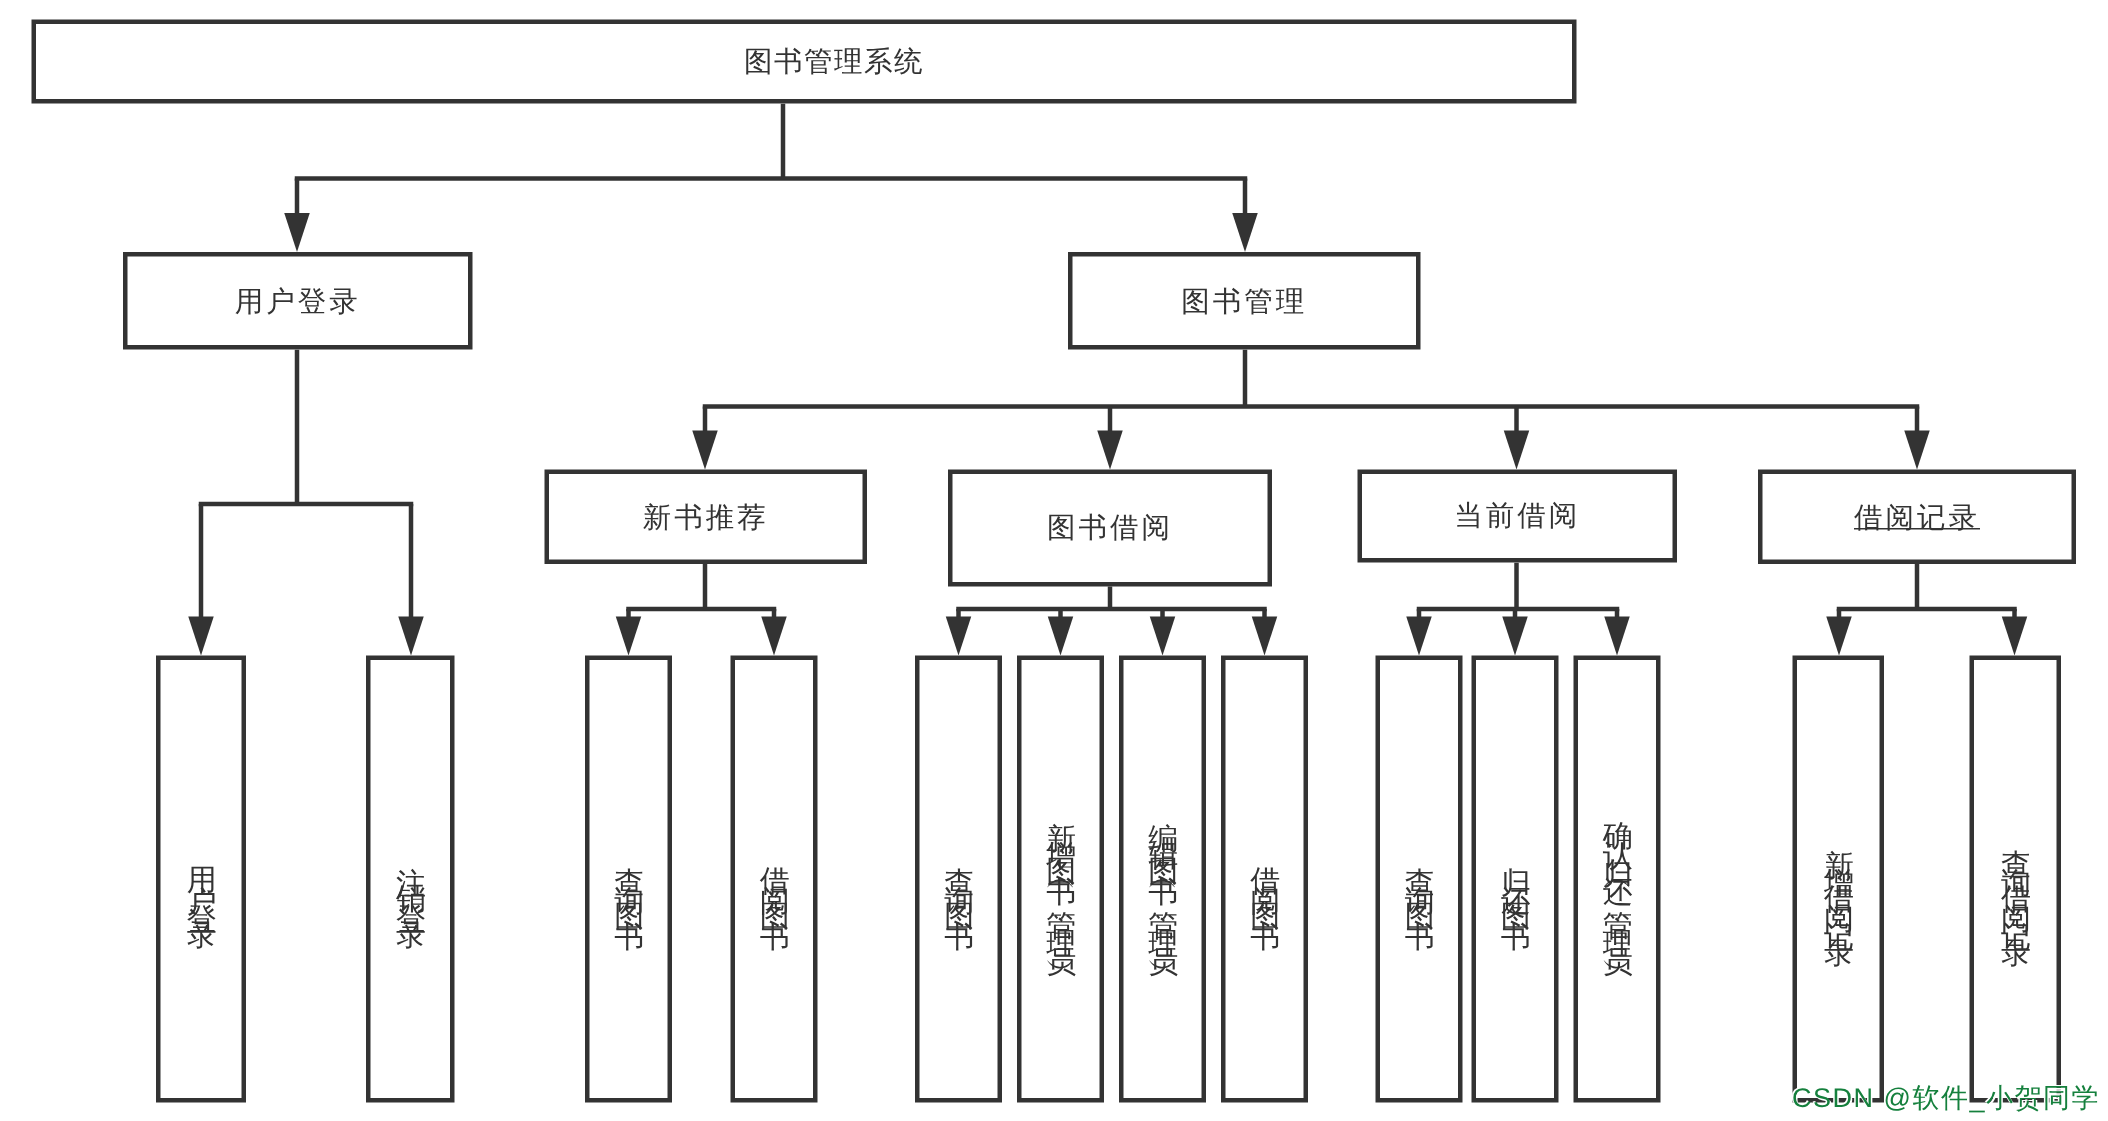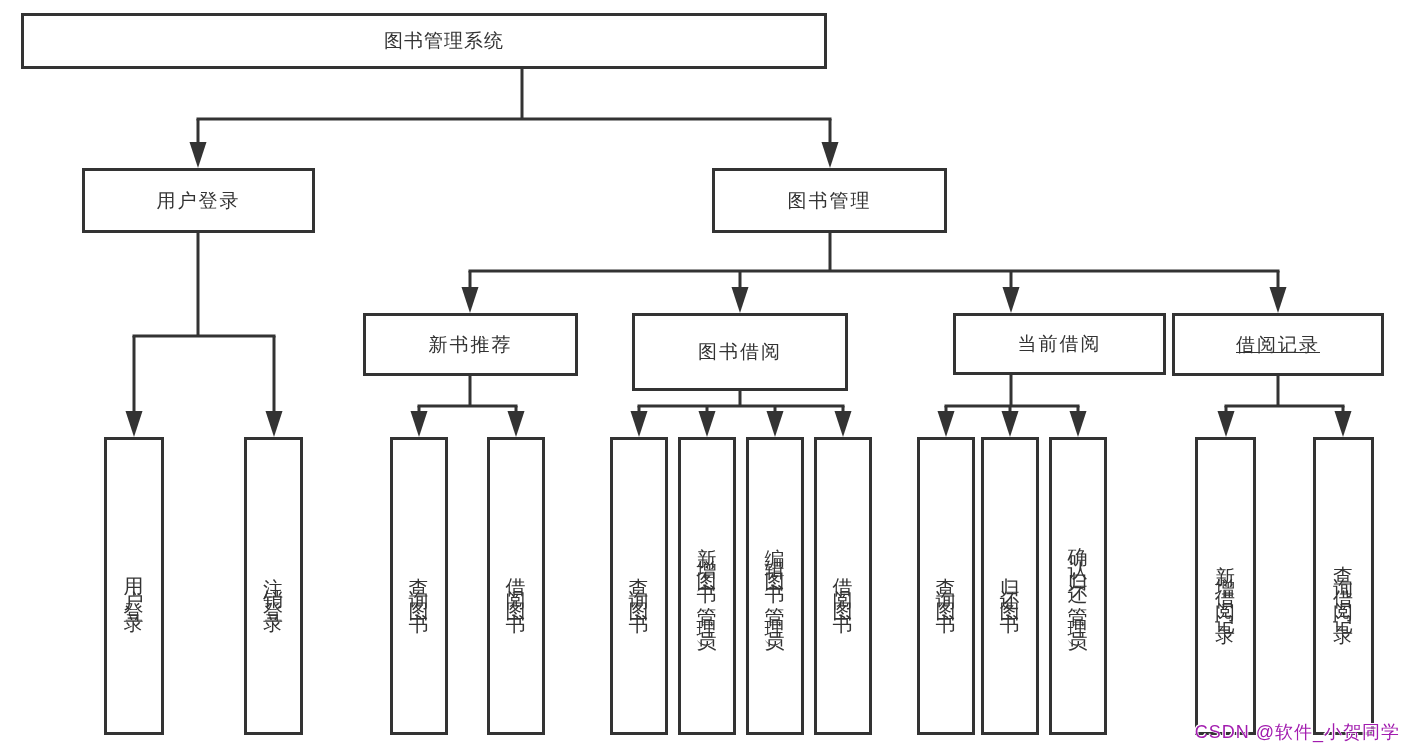--- a/index.html
+++ b/index.html
@@ -17,21 +17,21 @@
   }
   .hlabel{font-size:19px;letter-spacing:2px;white-space:nowrap;}
   .root-label{font-size:19px;letter-spacing:1px;}
   .vleaf{top:437px;height:298px;}
   .vtext{
     writing-mode:vertical-rl;text-orientation:mixed;
     font-size:20px;letter-spacing:12px;line-height:1;white-space:nowrap;
   }
   .watermark{
     position:absolute;right:5px;bottom:3px;font-size:18px;letter-spacing:1px;
-    color:#a21caf;text-shadow:1px 1px 0 #ffffff,-1px -1px 0 #ffffff;z-index:5;
+    color:#15803d;text-shadow:1px 1px 0 #ffffff,-1px -1px 0 #ffffff;z-index:5;
     white-space:nowrap;
   }
 </style>
 </head>
 <body>
 
 <div class="canvas">
 
   <svg class="wires" width="1405" height="747" viewBox="0 0 1405 747">
 
@@ -88,38 +88,38 @@
     <polygon points="1069.5,411 1086.5,411 1078,437"></polygon>
 
     <line x1="1278" y1="376" x2="1278" y2="406"></line>
     <line x1="1224.5" y1="406" x2="1344.5" y2="406"></line>
     <line x1="1226" y1="406" x2="1226" y2="424"></line>
     <polygon points="1217.5,411 1234.5,411 1226,437"></polygon>
     <line x1="1343" y1="406" x2="1343" y2="424"></line>
     <polygon points="1334.5,411 1351.5,411 1343,437"></polygon>
   </svg>
 
-  <div class="box" style="left:21px;top:13px;width:806px;height:56px;padding-left:40px;">
+  <div class="box" style="left:21px;top:13px;width:1030px;height:56px;padding-left:40px;">
     <span class="root-label">图书管理系统</span>
   </div>
 
   <div class="box" style="left:82px;top:168px;width:233px;height:65px;">
     <span class="hlabel">用户登录</span>
   </div>
   <div class="box" style="left:712px;top:168px;width:235px;height:65px;align-items:center;">
     <span class="hlabel">图书管理</span>
   </div>
 
   <div class="box" style="left:363px;top:313px;width:215px;height:63px;">
     <span class="hlabel">新书推荐</span>
   </div>
   <div class="box" style="left:632px;top:313px;width:216px;height:78px;">
     <span class="hlabel">图书借阅</span>
   </div>
-  <div class="box" style="left:905px;top:313px;width:213px;height:62px;margin-left:48px;">
+  <div class="box" style="left:905px;top:313px;width:213px;height:62px;">
     <span class="hlabel">当前借阅</span>
   </div>
   <div class="box" style="left:1172px;top:313px;width:212px;height:63px;text-decoration:underline;">
     <span class="hlabel">借阅记录</span>
   </div>
 
   <div class="box vleaf" style="left:104px;width:60px;">
     <span class="vtext">用户登录</span>
   </div>
   <div class="box vleaf" style="left:244px;width:59px;">

